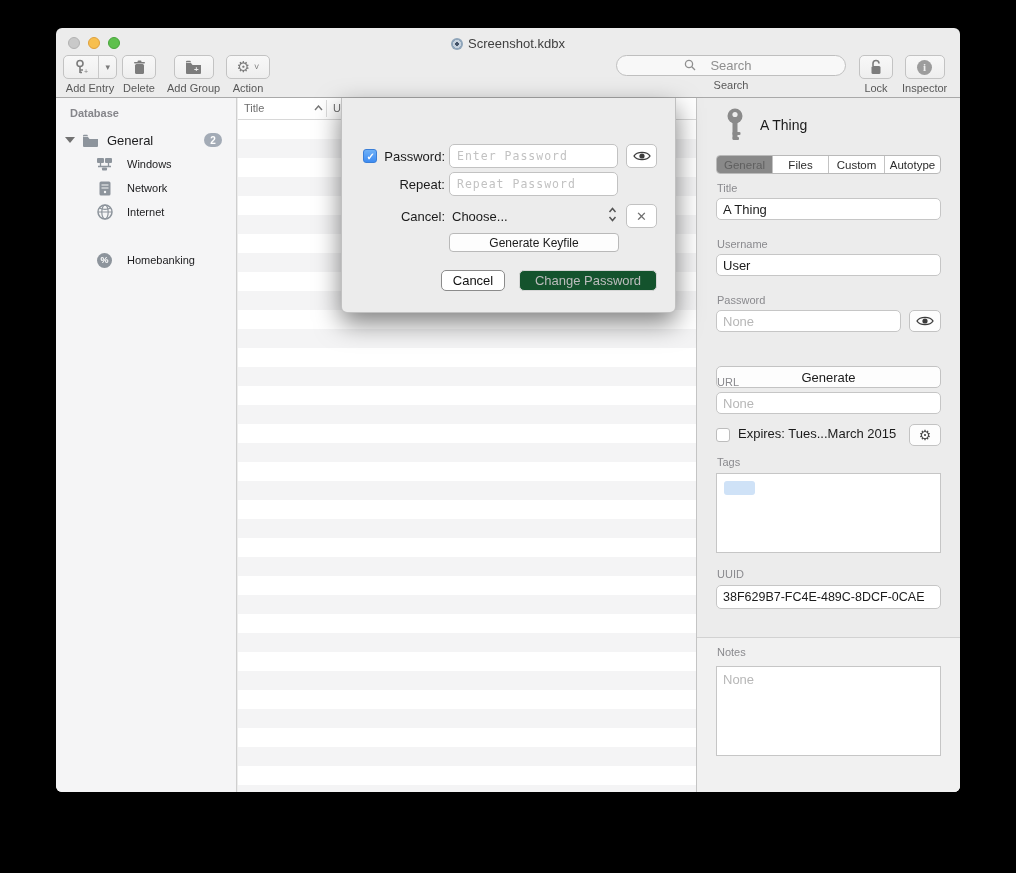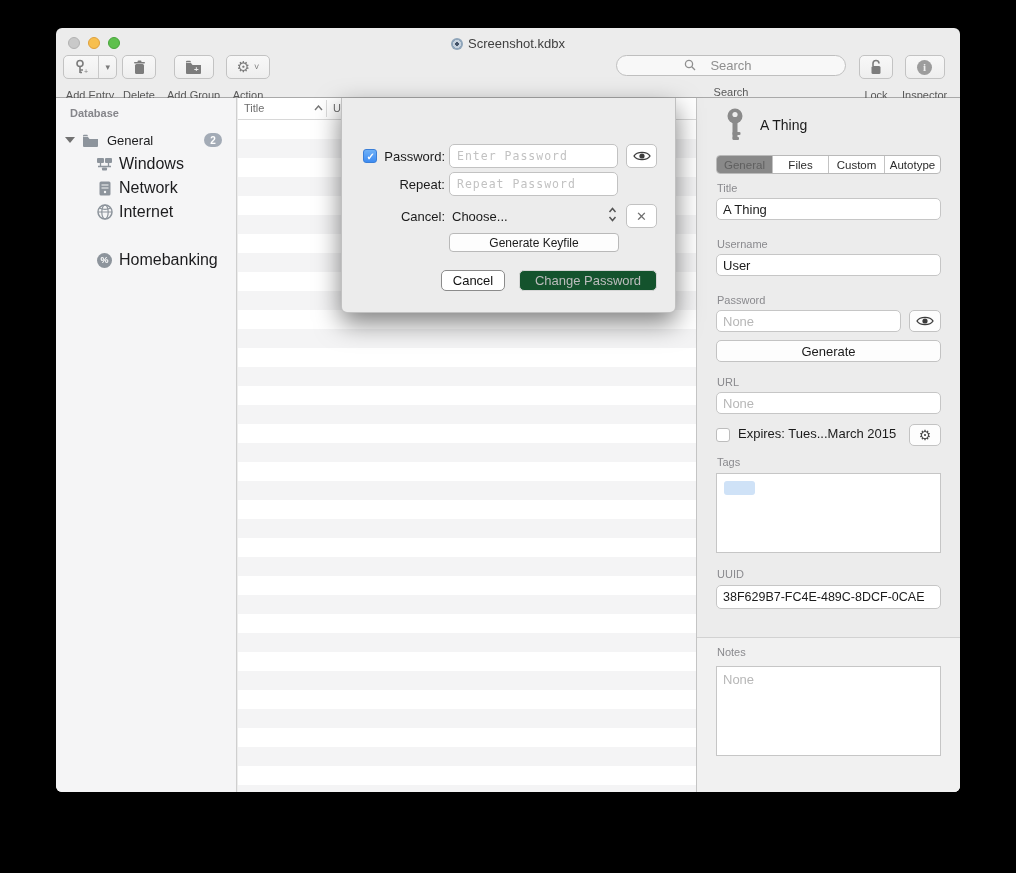--- a/index.html
+++ b/index.html
@@ -18,21 +18,21 @@
   .t-close { left:12px;  background:#c9c9c9; border:1px solid #b2b2b2; }
   .t-min   { left:32px;  background:#f7bf4f; border:1px solid #dfa03c; }
   .t-zoom  { left:52px;  background:#5ec04d; border:1px solid #47a43a; }
   .win-title { position:absolute; top:8px; left:0; right:0; text-align:center;
                font-size:13px; color:#404040; }
   .doc-icon { display:inline-block; width:12px; height:12px; border-radius:50%;
               background:radial-gradient(circle at 50% 50%, #44546a 0 2px, #c6d2de 2px 4px, #8fa5ba 4px 6px);
               vertical-align:-2px; margin-right:5px; }
 
   .tb-item { position:absolute; top:27px; display:flex; flex-direction:column; align-items:center; }
-  .tb-label { margin-top:10px; font-size:11px; color:#585858; white-space:nowrap; }
+  .tb-label { margin-top:3px; font-size:11px; color:#585858; white-space:nowrap; }
   .tb-btn { height:24px; background:linear-gradient(#f8f8f8,#eeeeee); border:1px solid #c3c3c3;
             border-radius:5px; display:flex; align-items:center; justify-content:center; }
   .split { display:flex; padding:0; }
   .seg { display:flex; align-items:center; justify-content:center; height:100%; }
   .seg + .seg { border-left:1px solid #c9c9c9; }
   .chev { font-size:9px; color:#7a7a7a; line-height:1; }
   .gear-glyph { font-family:"DejaVu Sans", sans-serif; font-size:15px; color:#7c7c7c; line-height:1; }
 
   .search-wrap { left:560px; width:230px; }
   .search-field { width:230px; height:21px; border:1px solid #bfbfbf; border-radius:11px;
@@ -56,21 +56,21 @@
              border-right:1px solid #cfcfcf; }
   .sb-header { position:absolute; top:9px; left:14px; font-size:11px; font-weight:bold; color:#85858a; }
   .sb-root { position:absolute; top:30px; left:0; right:0; height:24px; display:flex; align-items:center; }
   .disclosure { width:0; height:0; border-left:5px solid transparent; border-right:5px solid transparent;
                 border-top:6px solid #727272; margin-left:9px; }
   .sb-root .label { margin-left:8px; font-size:13px; color:#1c1c1e; }
   .badge { position:absolute; right:14px; width:18px; height:14px; border-radius:7px; background:#a3abb6;
            color:#fff; font-size:10px; font-weight:bold; display:flex; align-items:center; justify-content:center; }
   .sb-item { position:absolute; left:0; right:0; height:24px; display:flex; align-items:center; }
   .sb-item .ic { width:17px; margin-left:40px; display:flex; justify-content:center; }
-  .sb-item .label { margin-left:6px; font-size:16px; color:#1c1c1e;text-align:right; }
+  .sb-item .label { margin-left:14px; font-size:11px; color:#1c1c1e;text-align:right; }
   .folder-ic { margin-left:25px; }
   .pct-circle { width:15px; height:15px; border-radius:50%; background:#8d949c; color:#fff; font-size:9px;
                 font-weight:bold; display:flex; align-items:center; justify-content:center; }
 
   
   .entry-list { position:absolute; left:182px; right:264px; top:0; bottom:0; background:#fff; }
   .list-header { position:absolute; top:0; left:0; right:0; height:22px; background:#fff;
                  border-bottom:1px solid #d8d8d8; }
   .col-title { position:absolute; left:6px; top:4px; font-size:11px; color:#6e6e6e; }
   .sort-up { position:absolute; left:76px; top:7px; }
@@ -119,21 +119,21 @@
   .entry-head { position:absolute; top:10px; left:28px; display:flex; align-items:center; }
   .entry-title { margin-left:15px; font-size:14px; color:#1b1b1b; }
   .tabs { position:absolute; top:57px; left:19px; width:225px; height:19px; display:flex;
           border:1px solid #b9b9b9; border-radius:4px; overflow:hidden; background:#fff; }
   .tab { flex:1; display:flex; align-items:center; justify-content:center; font-size:11.5px;
          color:#2b2b2b; border-left:1px solid #c3c3c3; }
   .tab:first-child { border-left:none; }
   .tab.active { background:#898989; color:#5f5f5f; }
   .insp-btn { position:absolute; left:19px; width:225px; height:22px; background:#fdfdfd;
               border:1px solid #c3c3c3; border-radius:5px; font-size:13px; color:#1b1b1b;
-              display:flex; align-items:center; justify-content:center; }
+              display:flex; align-items:center; justify-content:center;margin-top:26px; }
   .sq22 { position:absolute; left:212px; width:32px; height:22px; background:#fdfdfd;
           border:1px solid #c3c3c3; border-radius:5px; display:flex; align-items:center; justify-content:center; }
   .expires-text { position:absolute; left:41px; font-size:13px; color:#1b1b1b; white-space:nowrap; }
   .tags-box { position:absolute; left:19px; top:375px; width:225px; height:80px; background:#fff;
               border:1px solid #c6c6c6; }
   .tag-pill { position:absolute; left:7px; top:7px; width:31px; height:14px; border-radius:3px; background:#cfe2f7; }
   .insp-divider { position:absolute; left:0; right:0; top:539px; height:1px; background:#d2d2d2; }
   .notes-section { position:absolute; left:0; right:0; top:540px; bottom:0; background:#f1f1f1; }
   .notes-box { position:absolute; left:19px; top:28px; width:225px; height:90px; background:#fff;
                border:1px solid #c6c6c6; padding:5px 6px; font-size:13px; color:#b7b7b7; }

